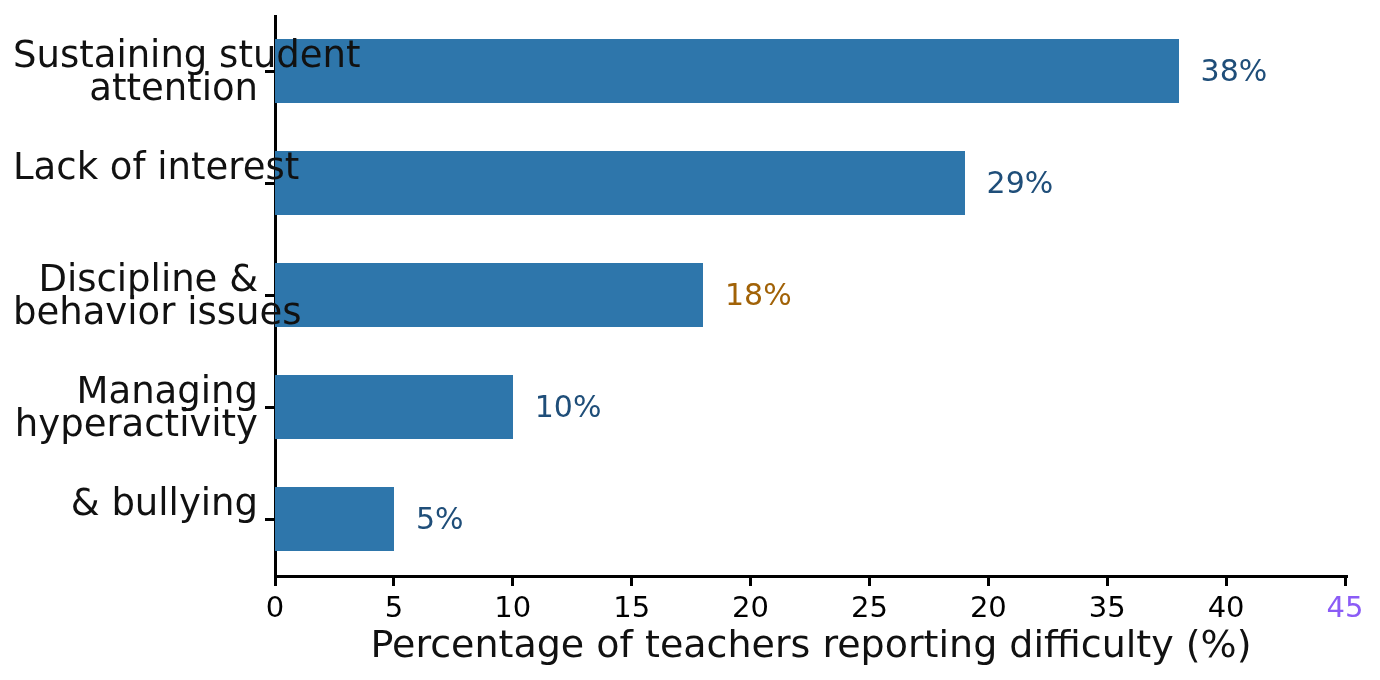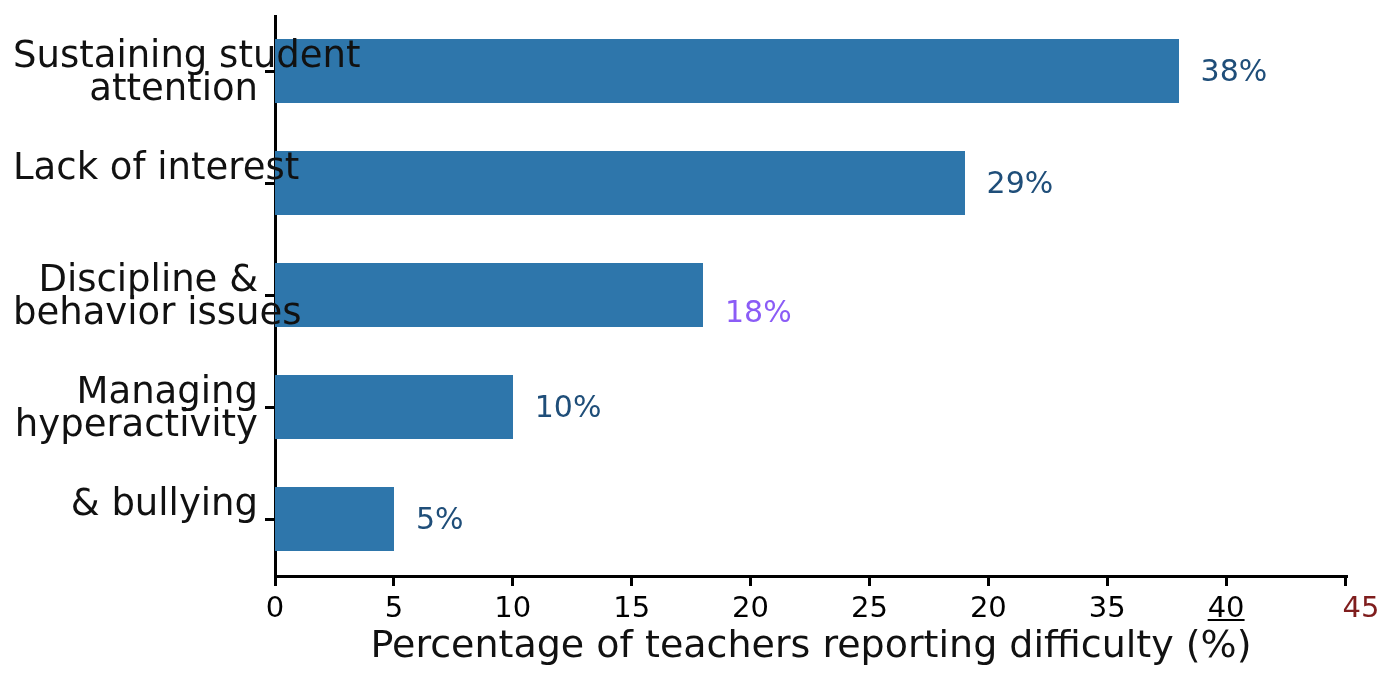--- a/index.html
+++ b/index.html
@@ -90,21 +90,21 @@
         <div>attention</div>
       </div>
       <div class="ytick" style="left: 265px; top: 69.5px;"></div>
       <div class="bar" style="left: 275px; top: 151px; width: 689.556px; background: rgb(46, 118, 171);"></div>
       <div class="value-label" style="left: 986.556px; top: 151px; color: rgb(31, 78, 121);">29%</div>
       <div class="cat-label" style="left: 13px; top: 150px;">
         <div>Lack of interest</div>
       </div>
       <div class="ytick" style="left: 265px; top: 181.5px;"></div>
       <div class="bar" style="left: 275px; top: 263px; width: 428px; background: rgb(46, 118, 171);"></div>
-      <div class="value-label" style="left: 725px; top: 280px; color: #8b5cf6;">18%</div>
+      <div class="value-label" style="left: 725px; top: 263px; color: #a16207;">18%</div>
       <div class="cat-label" style="left: 13px; top: 262px;">
         <div>Discipline &amp;</div>
         <div>behavior issues</div>
       </div>
       <div class="ytick" style="left: 265px; top: 293.5px;"></div>
       <div class="bar" style="left: 275px; top: 375px; width: 237.778px; background: rgb(46, 118, 171);"></div>
       <div class="value-label" style="left: 534.778px; top: 375px; color: rgb(31, 78, 121);">10%</div>
       <div class="cat-label" style="left: 13px; top: 374px;">
         <div>Managing</div>
         <div>hyperactivity</div>
@@ -126,18 +126,18 @@
       <div class="xtick-label" style="left: 631.667px; top: 590px; color: rgb(0, 0, 0);">15</div>
       <div class="xtick" style="left: 749.056px; top: 575px;"></div>
       <div class="xtick-label" style="left: 750.556px; top: 590px; color: rgb(0, 0, 0);">20</div>
       <div class="xtick" style="left: 867.944px; top: 575px;"></div>
       <div class="xtick-label" style="left: 869.444px; top: 590px; color: rgb(0, 0, 0);">25</div>
       <div class="xtick" style="left: 986.833px; top: 575px;"></div>
       <div class="xtick-label" style="left: 988.333px; top: 590px; color: rgb(0, 0, 0);">20</div>
       <div class="xtick" style="left: 1105.72px; top: 575px;"></div>
       <div class="xtick-label" style="left: 1107.22px; top: 590px; color: rgb(0, 0, 0);">35</div>
       <div class="xtick" style="left: 1224.61px; top: 575px;"></div>
-      <div class="xtick-label" style="left: 1226.11px; top: 590px; color: rgb(0, 0, 0); text-decoration: underline;">40</div>
+      <div class="xtick-label" style="left: 1226.11px; top: 590px; color: rgb(0, 0, 0);">40</div>
       <div class="xtick" style="left: 1343.5px; top: 575px;"></div>
-      <div class="xtick-label" style="left: 1345px; top: 590px; color: #7f1d1d; margin-left: 16px;">45</div>
+      <div class="xtick-label" style="left: 1345px; top: 590px; color: #8b5cf6;">45</div>
     </div>
   <div class="xaxis-title" style="left:811px; top:622px;">Percentage of teachers reporting difficulty (%)</div>
 </div>
 
 </body></html>

